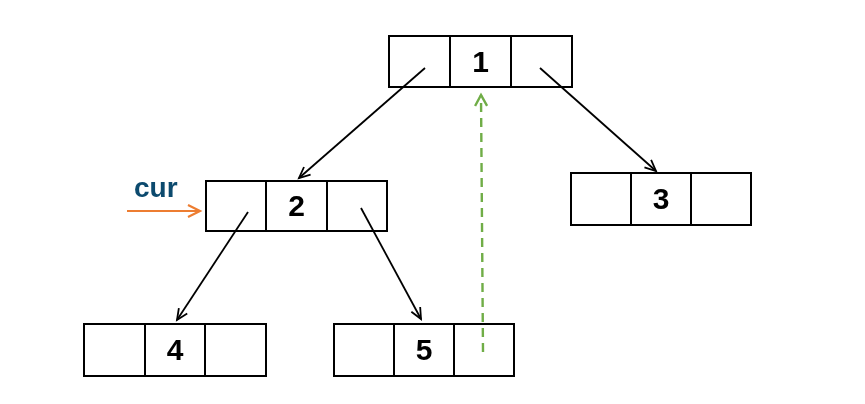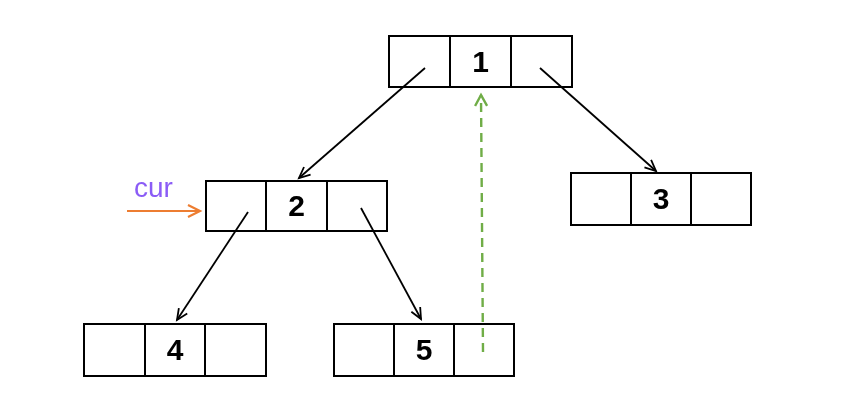--- a/index.html
+++ b/index.html
@@ -34,22 +34,23 @@
   #node-1 { left: 388px; top: 35px;  width: 185px; height: 53px; }
   #node-2 { left: 205px; top: 180px; width: 183px; height: 52px; }
   #node-3 { left: 570px; top: 172px; width: 182px; height: 54px; }
   #node-4 { left: 83px;  top: 323px; width: 184px; height: 54px; }
   #node-5 { left: 333px; top: 323px; width: 182px; height: 54px; }
   .cur-label {
     position: absolute;
     left: 134px;
     top: 174px;
     font-size: 28px;
-    color: #8b5cf6;
+    color: #0c4a6e;
     line-height: 1;
+    font-weight: bold;
   }
   .edges {
     position: absolute;
     left: 0; top: 0;
     width: 865px; height: 404px;
     pointer-events: none;
   }
 </style>
 </head>
 <body>

